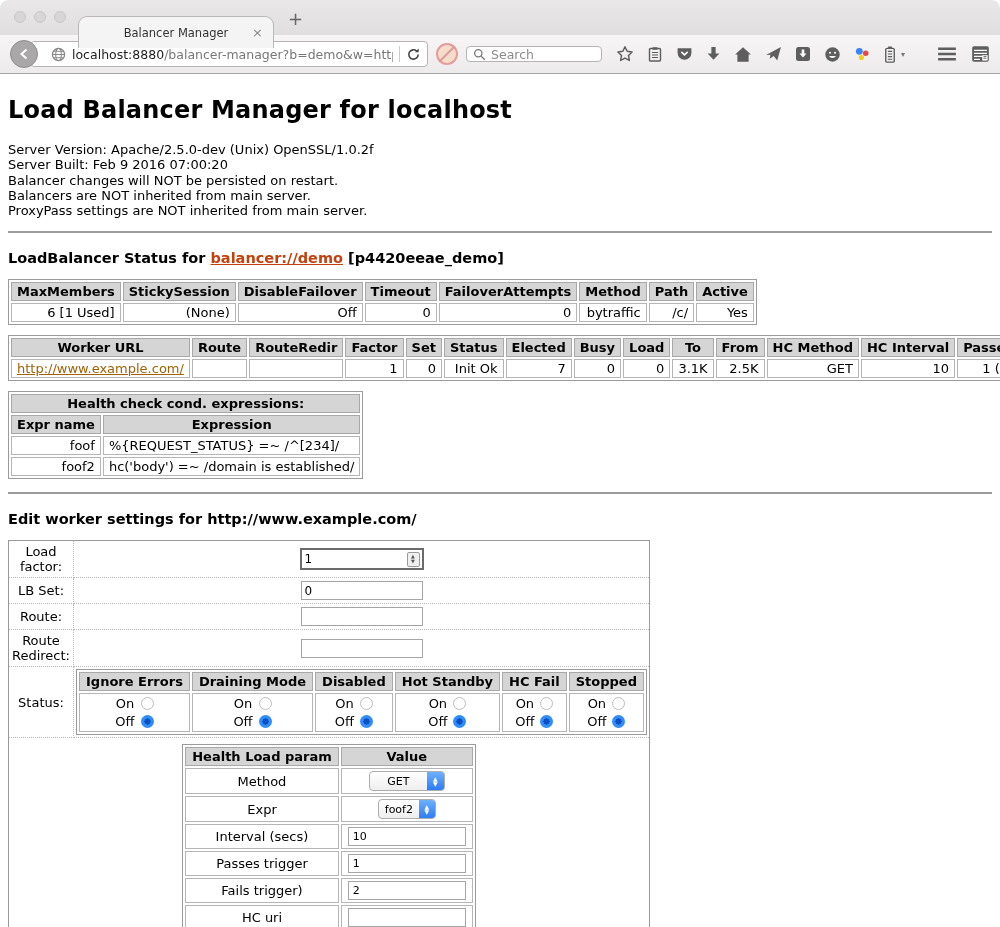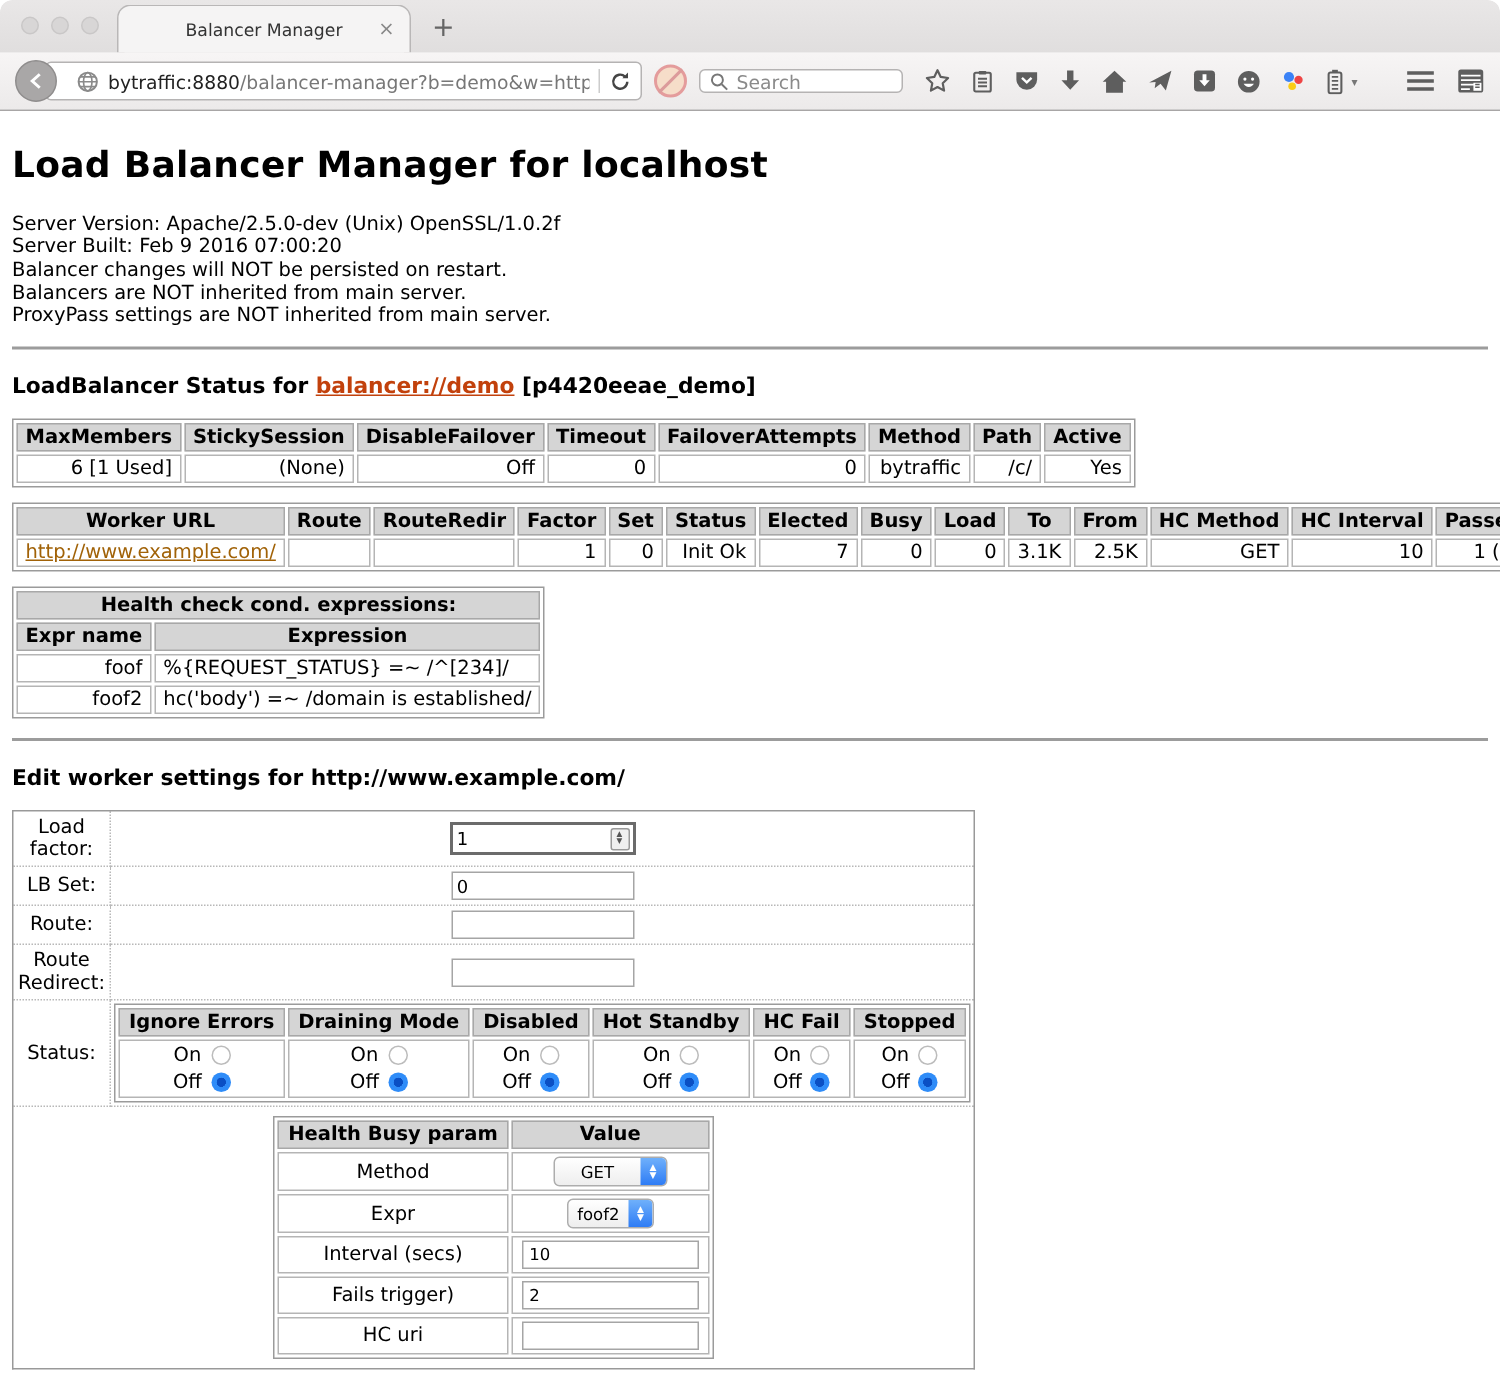--- a/index.html
+++ b/index.html
@@ -3,21 +3,21 @@
 <meta charset="utf-8">
 <style>
   * { margin:0; padding:0; box-sizing:border-box; }
   html,body { width:1000px; height:927px; background:#fff; font-family:"DejaVu Sans", sans-serif; overflow:hidden; }
   .window { width:1000px; height:927px; border-radius:8px 8px 0 0; overflow:hidden; background:#fff; }
 
   
   .tabbar { height:35px; background:linear-gradient(#e9e7e7,#e0dede); position:relative; border-radius:8px 8px 0 0; }
   .winctl { position:absolute; left:14px; top:11px; display:flex; gap:8px; }
   .winctl span { width:12px; height:12px; border-radius:50%; background:#d8d6d6; border:1px solid #c9c7c7; }
-  .tab { position:absolute; left:78px; top:3px; width:196px; height:32px; background:#f5f4f4; border:1px solid #b9b7b7; border-bottom:none; border-radius:9px 9px 0 0; display:flex; align-items:center; justify-content:center; font-size:11.5px; color:#333; }
+  .tab { position:absolute; left:78px; top:16px; width:196px; height:32px; background:#f5f4f4; border:1px solid #b9b7b7; border-bottom:none; border-radius:9px 9px 0 0; display:flex; align-items:center; justify-content:center; font-size:11.5px; color:#333; }
   .tab .close { position:absolute; right:10px; color:#888; font-size:13px; cursor:default; }
   .newtab { position:absolute; left:288px; top:8px; font-size:18px; color:#666; }
 
   .toolbar { height:39px; background:linear-gradient(#f7f5f5,#eceaea); border-bottom:1px solid #a8a6a6; display:flex; align-items:center; padding:0 10px; gap:8px; }
   .backbtn { width:28px; height:28px; border-radius:50%; background:#a9a7a7; border:1px solid #8f8d8d; color:#fff; display:flex; align-items:center; justify-content:center; flex:none; margin-right:-16px; z-index:2; font-size:15px; }
   .urlbar { width:398px; height:26px; background:#fff; border:1px solid #b5b3b3; border-radius:4px; display:flex; align-items:center; padding:0 6px 0 20px; gap:6px; flex:none; }
   .url { font-size:12.5px; color:#222; white-space:nowrap; overflow:hidden; flex:1; }
   .url .path { color:#777; }
   .vsep { width:1px; height:16px; background:#ccc; }
   .blockicon { width:22px; height:22px; border-radius:50%; background:#f6ddc9; border:2px solid #e49c9c; position:relative; flex:none; }
@@ -92,21 +92,21 @@
       <svg width="12" height="12" viewBox="0 0 12 12">
           <path d="M8.5 1.5 L3.5 6 L8.5 10.5" stroke="#fff" stroke-width="2" fill="none"></path>
         </svg>
     </div>
     <div class="urlbar">
       <svg width="15" height="15" viewBox="0 0 16 16">
           <circle cx="8" cy="8" r="6.5" fill="none" stroke="#8a8a8a" stroke-width="1.4"></circle>
           <ellipse cx="8" cy="8" rx="3" ry="6.5" fill="none" stroke="#8a8a8a" stroke-width="1.2"></ellipse>
           <path d="M1.5 8h13M2.5 4.5h11M2.5 11.5h11" stroke="#8a8a8a" stroke-width="1.2" fill="none"></path>
         </svg>
-      <div class="url"><span>bytraffic:8880</span><span class="path">/balancer-manager?b=demo&amp;w=http://www.examp</span></div>
+      <div class="url"><span>localhost:8880</span><span class="path">/balancer-manager?b=demo&amp;w=http://www.examp</span></div>
       <div class="vsep"></div>
       <svg width="15" height="15" viewBox="0 0 16 16">
           <path d="M13 8a5 5 0 1 1-1.6-3.7" fill="none" stroke="#454545" stroke-width="1.7"></path>
           <path d="M13.5 1.5v4h-4z" fill="#454545"></path>
         </svg>
     </div>
     <div class="blockicon"></div>
     <div class="searchbar">
       <svg width="13" height="13" viewBox="0 0 16 16">
           <circle cx="6.5" cy="6.5" r="4.5" fill="none" stroke="#777" stroke-width="1.6"></circle>
@@ -362,21 +362,21 @@
             </tr>
           </tbody>
               </table>
         </td>
       </tr>
       <tr>
         <td colspan="2" style="padding:4px;">
           <table class="inner hc">
             <tbody>
                   <tr>
-              <th>Health Busy param</th>
+              <th>Health Load param</th>
               <th>Value</th>
             </tr>
             <tr>
               <td class="param">Method</td>
               <td class="val"><span class="select" style="width:76px;">
                         <span class="stext" style="flex:1;">GET</span>
                         <span class="sbtn">▲<br>▼</span>
                       </span></td>
             </tr>
             <tr>
@@ -384,20 +384,24 @@
               <td class="val"><span class="select" style="width:58px;">
                         <span class="stext" style="flex:1;">foof2</span>
                         <span class="sbtn">▲<br>▼</span>
                       </span></td>
             </tr>
             <tr>
               <td class="param">Interval (secs)</td>
               <td class="val"><input class="hcinput" value="10" style=""></td>
             </tr>
             <tr>
+              <td class="param">Passes trigger</td>
+              <td class="val"><input class="hcinput" value="1" style=""></td>
+            </tr>
+            <tr>
               <td class="param">Fails trigger)</td>
               <td class="val"><input class="hcinput" value="2" style=""></td>
             </tr>
             <tr>
               <td class="param">HC uri</td>
               <td class="val"><input class="hcinput" value="" style=""></td>
             </tr>
           </tbody>
               </table>
         </td>

